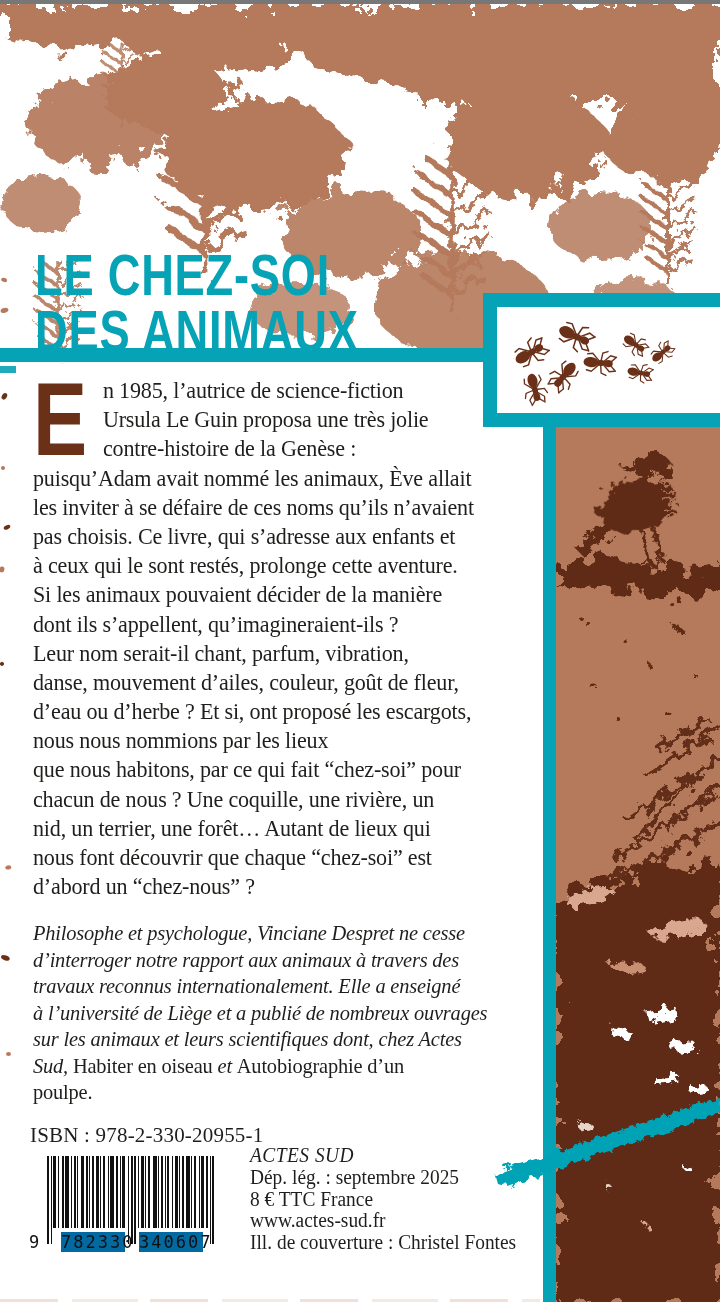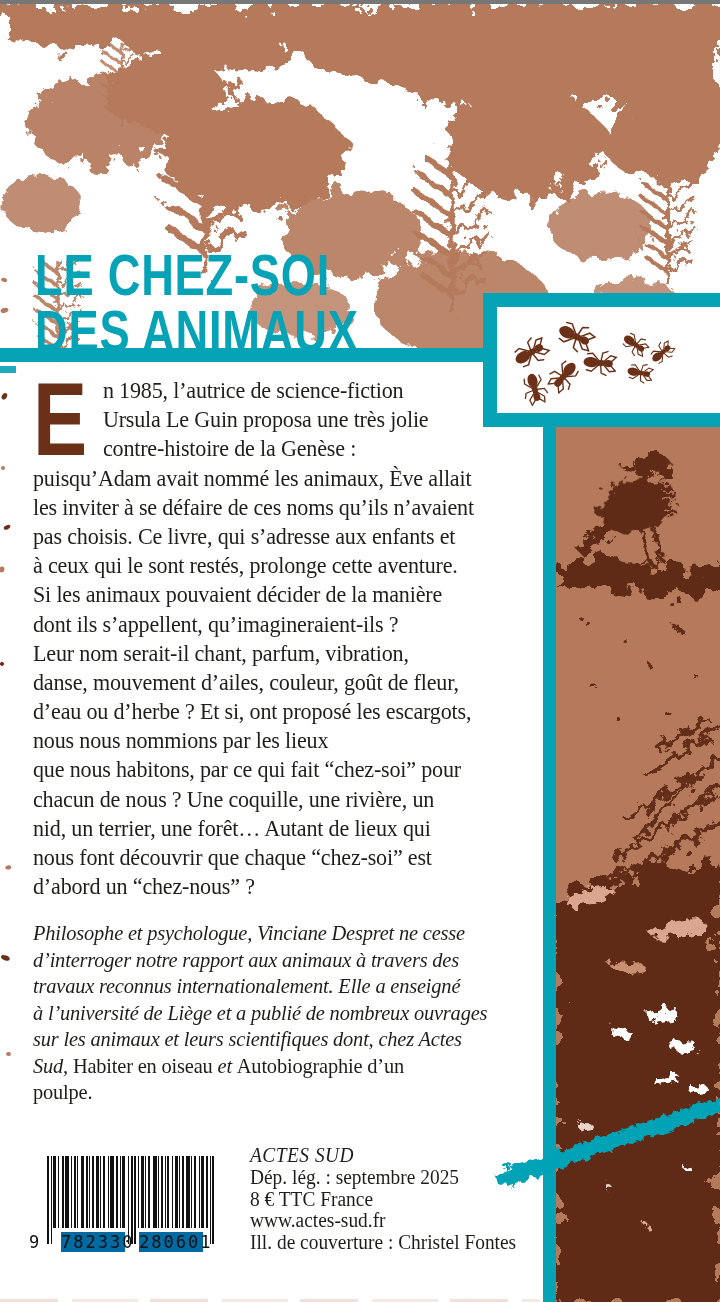--- a/index.html
+++ b/index.html
@@ -237,20 +237,21 @@
   <div class="abs bio-text">
       <div class="bioline"><span class="it">Philosophe et psychologue, Vinciane Despret ne cesse</span></div>
       <div class="bioline"><span class="it">d’interroger notre rapport aux animaux à travers des</span></div>
       <div class="bioline"><span class="it">travaux reconnus internationalement. Elle a enseigné</span></div>
       <div class="bioline"><span class="it">à l’université de Liège et a publié de nombreux ouvrages</span></div>
       <div class="bioline"><span class="it">sur les animaux et leurs scientifiques dont, chez Actes</span></div>
       <div class="bioline"><span class="it">Sud, </span><span class="rm">Habiter en oiseau </span><span class="it">et </span><span class="rm">Autobiographie d’un</span></div>
       <div class="bioline"><span class="rm">poulpe.</span></div>
     </div>
 
+  <div class="abs isbn">ISBN : 978-2-330-20955-1</div>
   <div class="abs barcode">
     <svg width="180" height="90" viewBox="0 0 180 90" xmlns="http://www.w3.org/2000/svg">
         <g id="bars">
           <rect x="2" y="0" width="2" height="88"></rect>
           <rect x="6" y="0" width="1" height="88"></rect>
           <rect x="8" y="0" width="3" height="72"></rect>
           <rect x="13" y="0" width="1" height="72"></rect>
           <rect x="17" y="0" width="2" height="72"></rect>
           <rect x="20" y="0" width="4" height="72"></rect>
           <rect x="26" y="0" width="1" height="72"></rect>
@@ -290,21 +291,21 @@
           <rect x="154" y="0" width="1" height="72"></rect>
           <rect x="156" y="0" width="3" height="72"></rect>
           <rect x="161" y="0" width="2" height="72"></rect>
           <rect x="165" y="0" width="1" height="88"></rect>
           <rect x="167" y="0" width="2" height="88"></rect>
         </g>
       </svg>
     <div class="bc-digits">
       <span class="bc-d bc-left">9</span>
       <span class="bc-d bc-g1">782330</span>
-      <span class="bc-d bc-g2">280601</span>
+      <span class="bc-d bc-g2">340607</span>
     </div>
   </div>
   <div class="abs colophon">
     <div class="colo-0">ACTES SUD</div>
     <div>Dép. lég. : septembre 2025</div>
     <div>8 € TTC France</div>
     <div>www.actes-sud.fr</div>
     <div>Ill. de couverture : Christel Fontes</div>
   </div>
 

